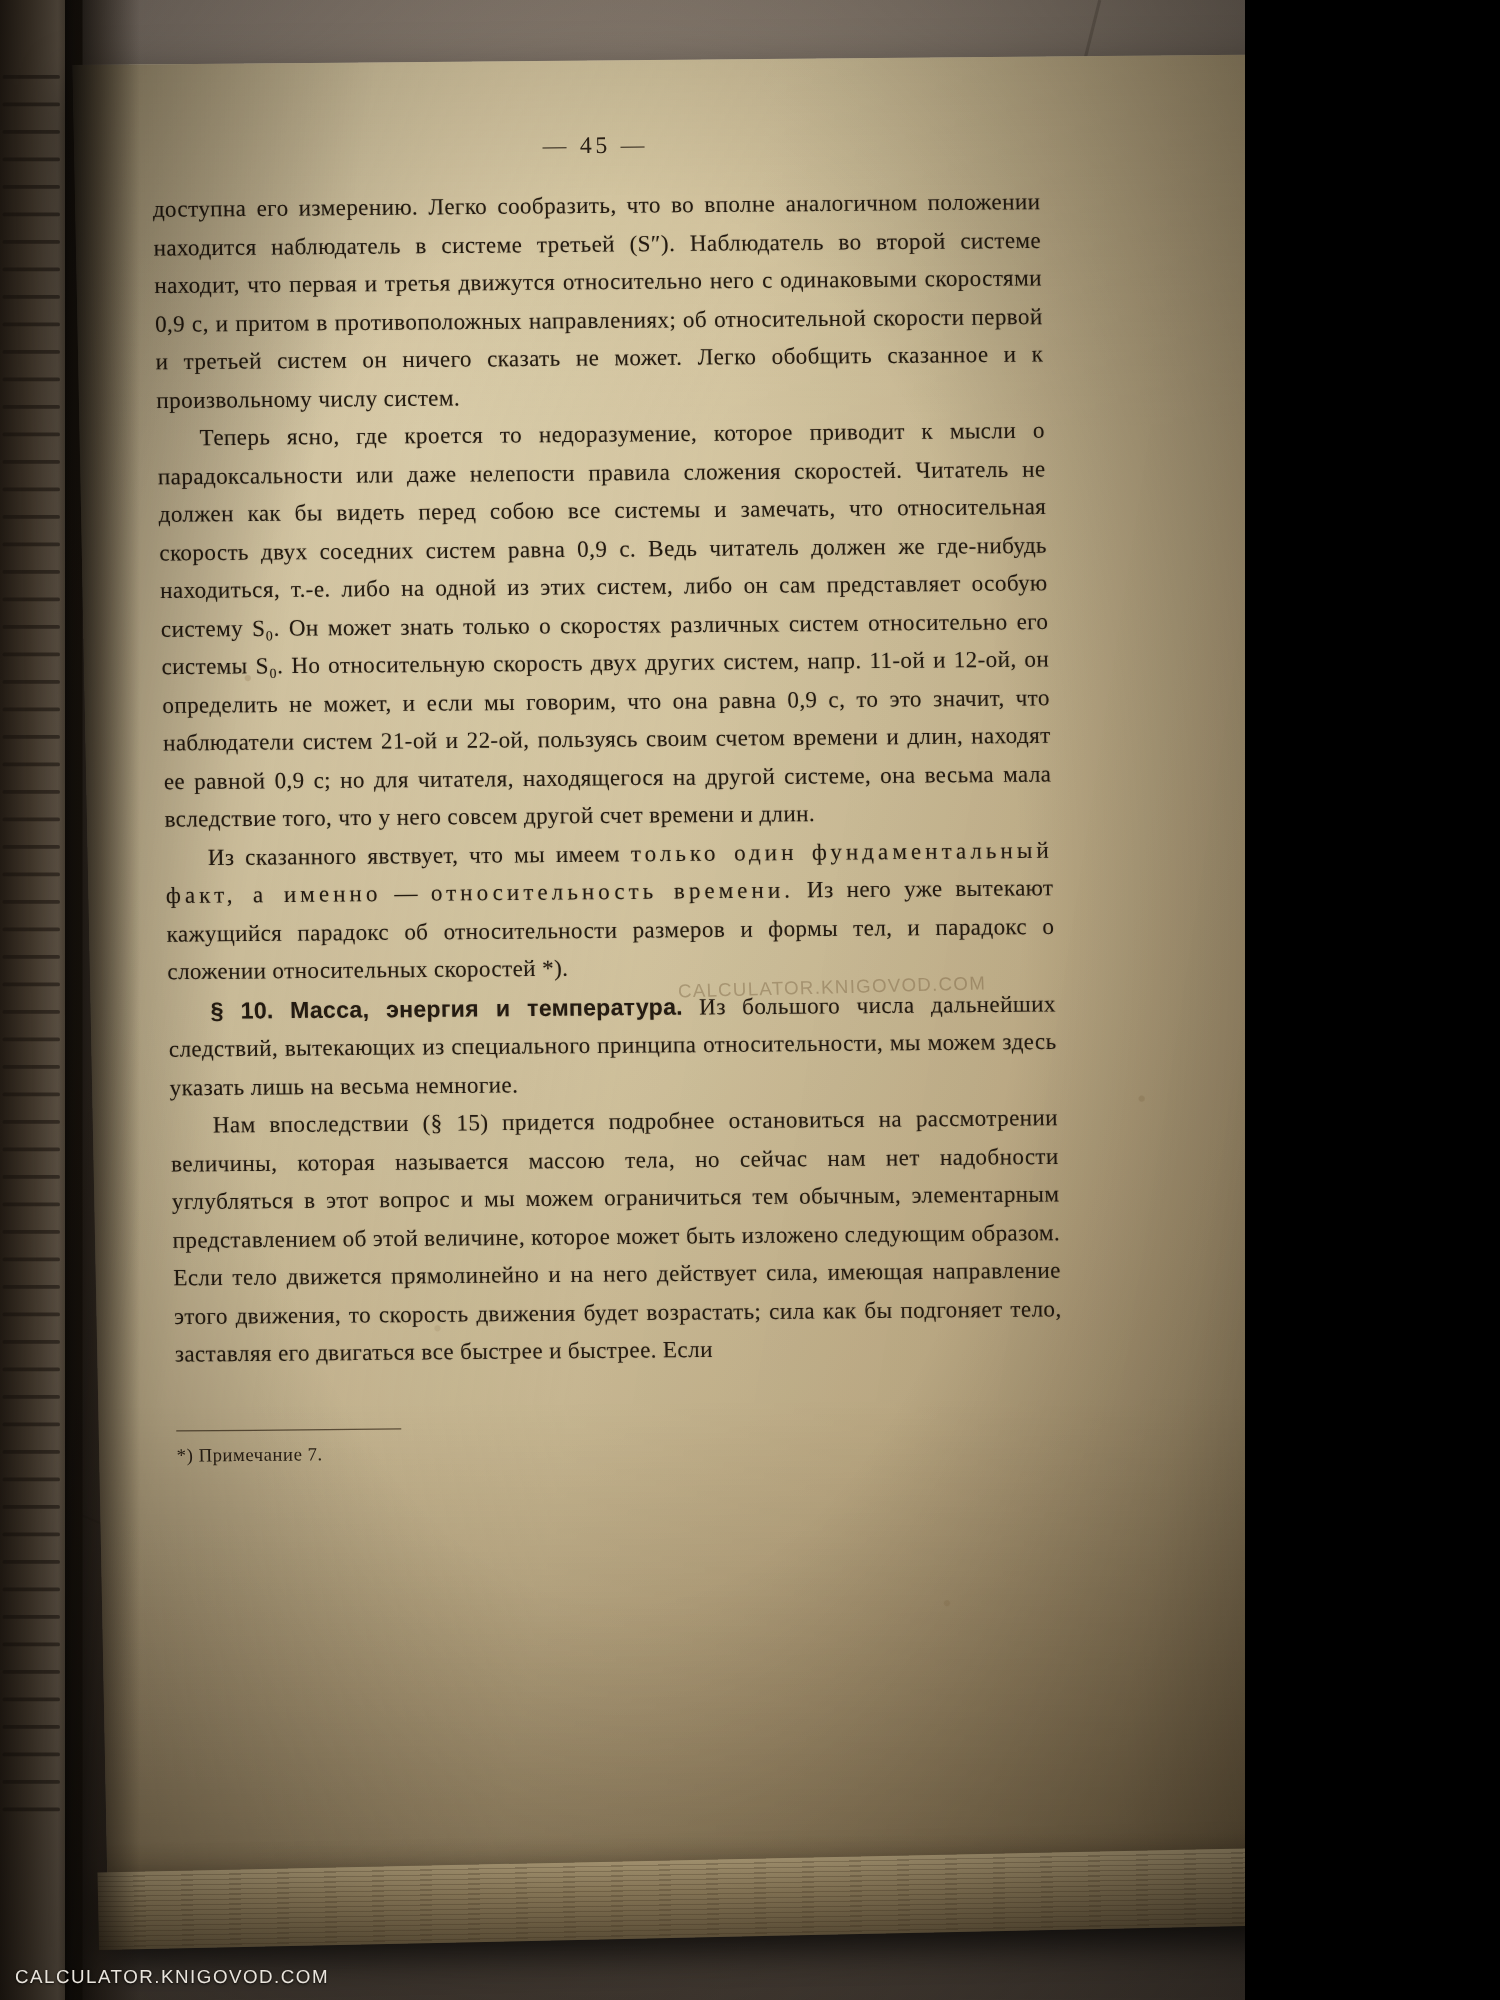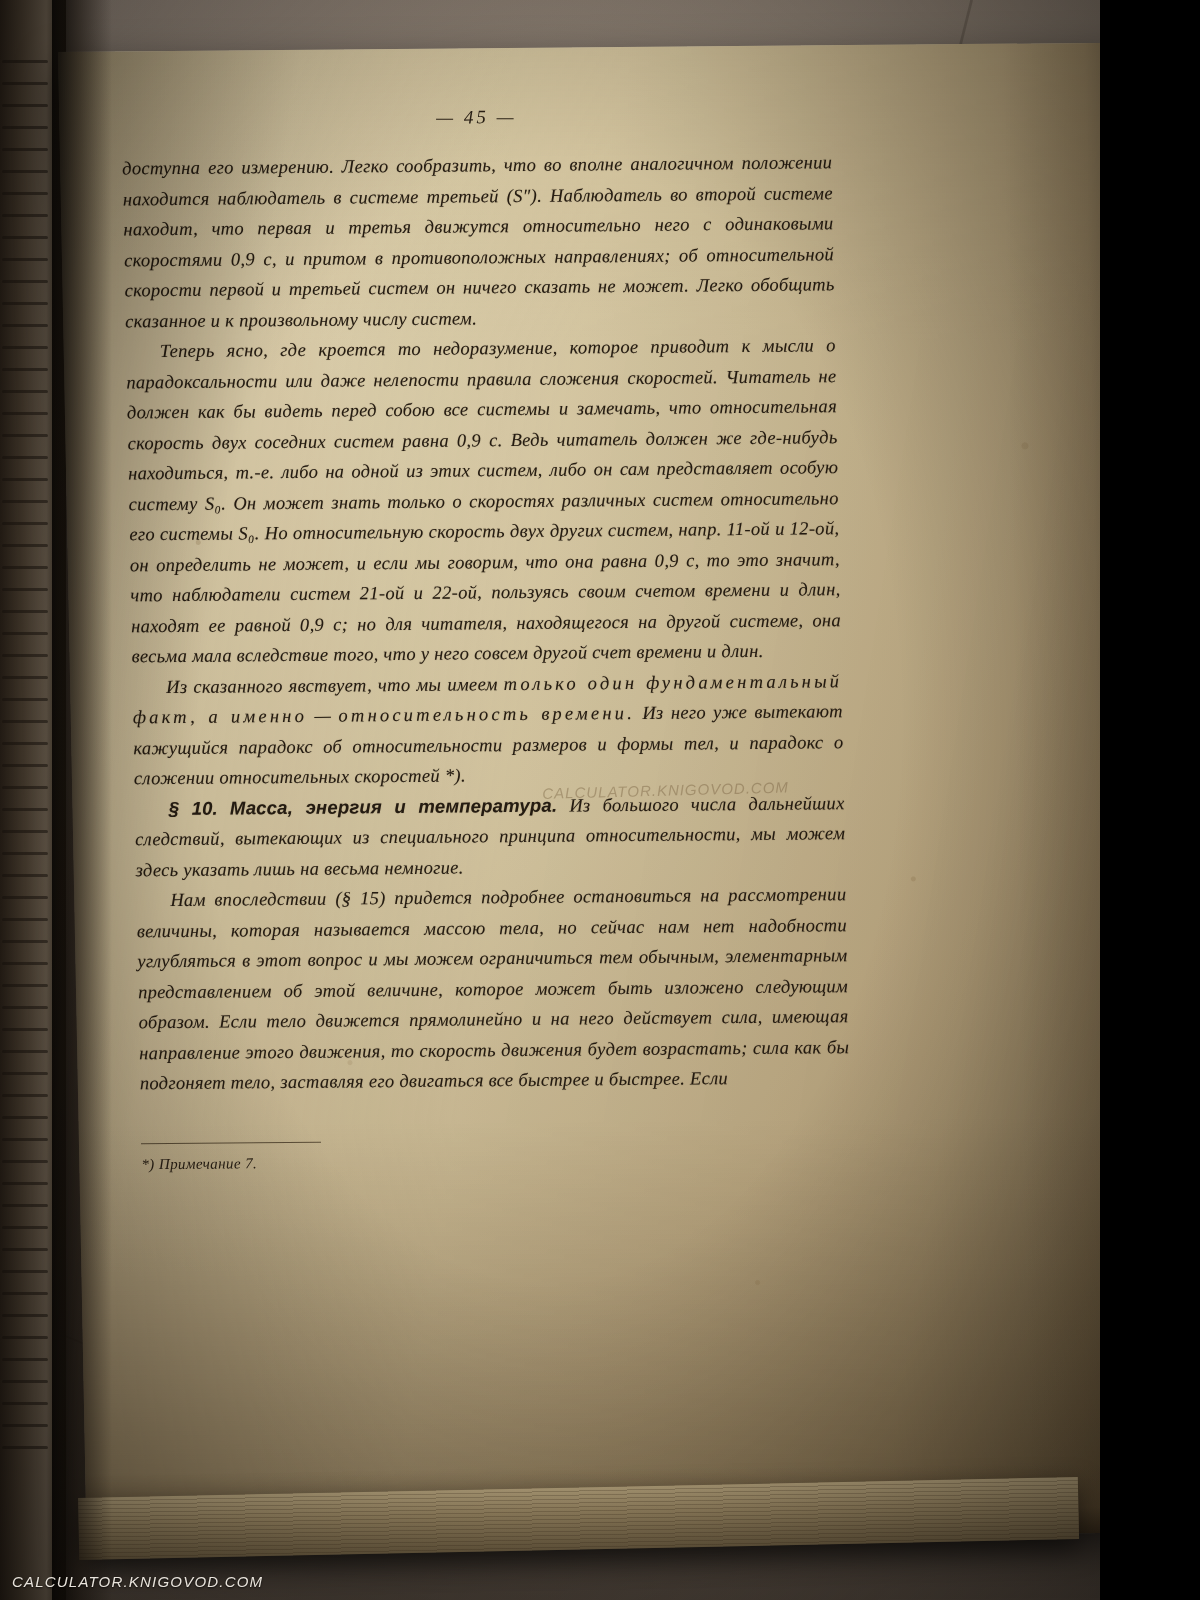--- a/index.html
+++ b/index.html
@@ -9,25 +9,24 @@
   }
   body {
     width: 1200px;
     height: 1600px;
     overflow: hidden;
     font-family: "Liberation Serif", serif;
   }
 
   .photo {
     position: relative;
-    width: 1100px;
+    width: 996px;
     height: 1600px;
     overflow: hidden;
     background: #6e6358;
-    font-style: italic;
   }
 
   
   .desk {
     position: absolute;
     inset: 0;
     background:
       radial-gradient(circle at 80% 20%, rgba(200,190,175,0.35), rgba(0,0,0,0) 55%),
       radial-gradient(circle at 30% 90%, rgba(40,34,28,0.55), rgba(0,0,0,0) 60%),
       linear-gradient(120deg, #8c8075 0%, #7d7064 25%, #6f6256 55%, #564b41 100%);

